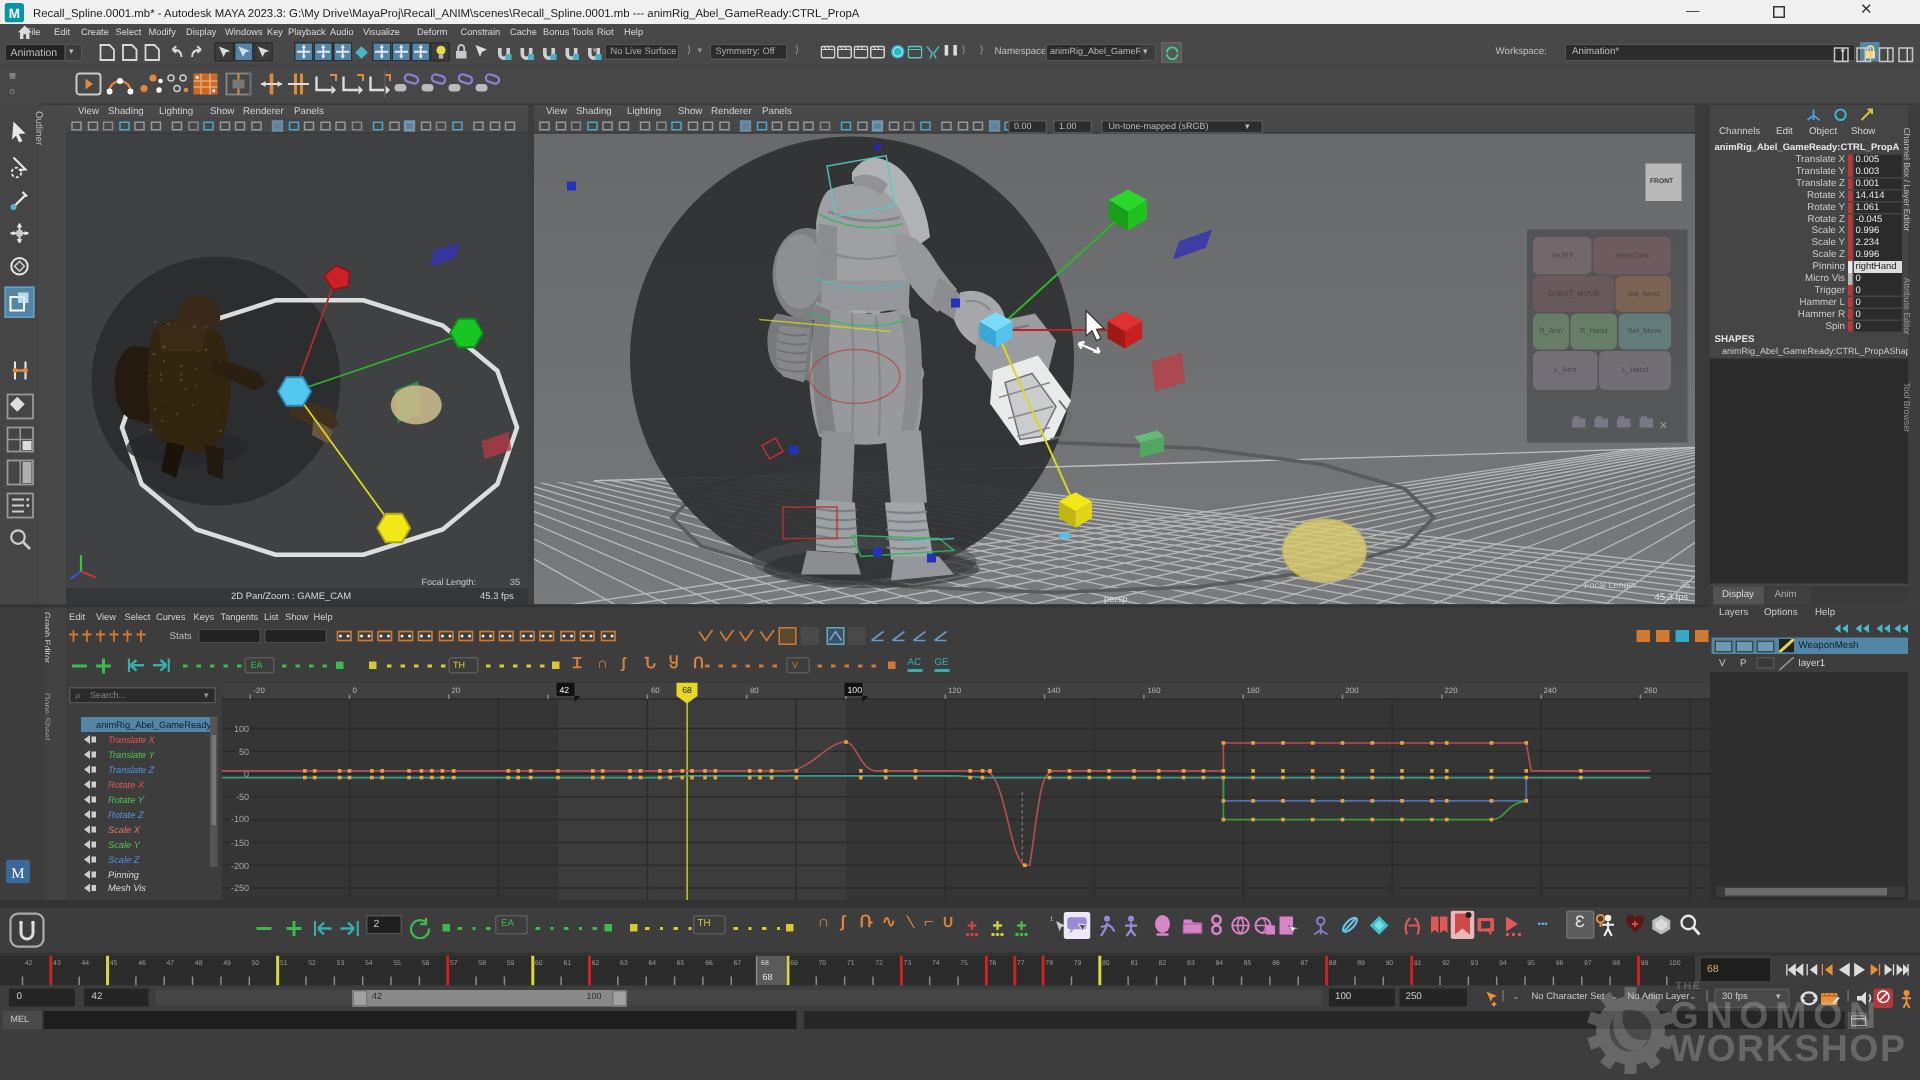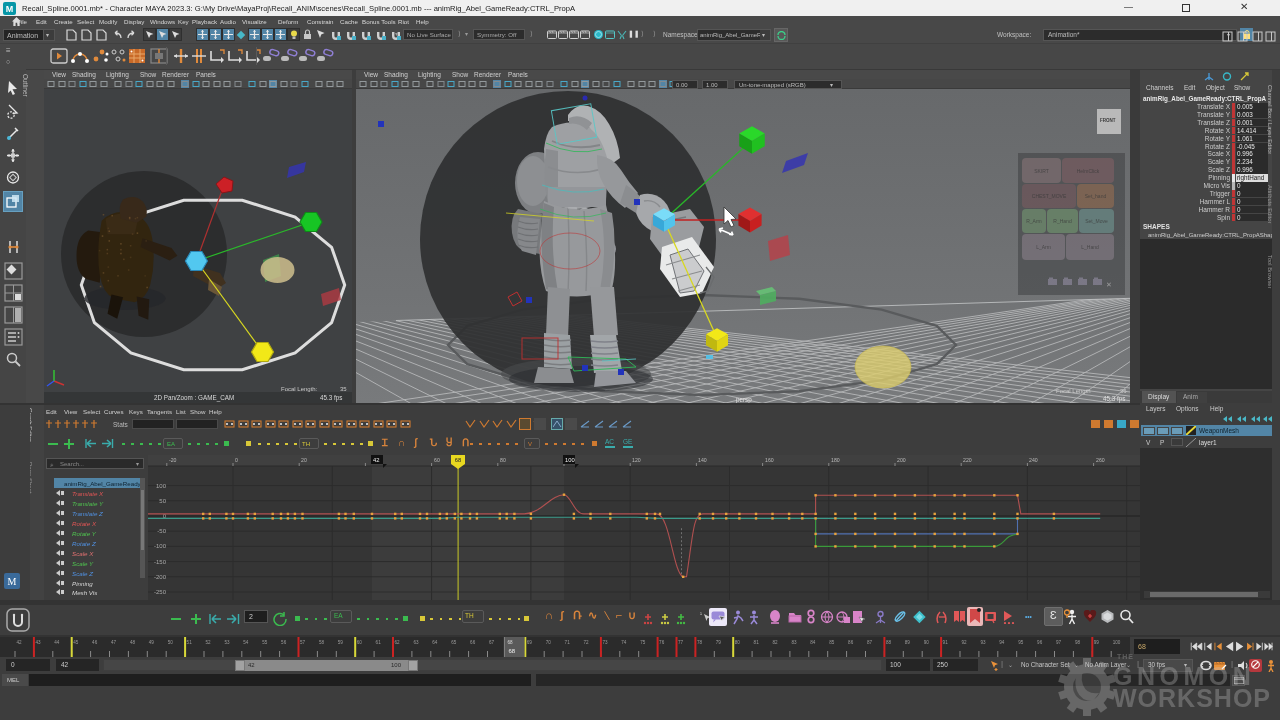--- a/index.html
+++ b/index.html
@@ -2,21 +2,21 @@
 <html><head><meta charset="utf-8"><style>
 *{margin:0;padding:0;box-sizing:border-box;}
 body{width:1280px;height:720px;position:relative;overflow:hidden;background:#3d3d3d;font-family:"Liberation Sans",sans-serif;}
 .ic{position:absolute;}
 </style></head><body>
 <div style="position:absolute;left:0px;top:0px;width:1280px;height:16px;background:#f0f0f0;"></div>
 <svg style="position:absolute;left:3px;top:2px" width="13" height="13">
     <rect x="0" y="0" width="13" height="13" rx="2" fill="#0696a7"></rect>
     <text x="6.5" y="10" font-size="9" font-weight="bold" fill="#fff" text-anchor="middle" font-family="Liberation Sans">M</text>
   </svg>
-<div style="position:absolute;left:22px;top:4.5px;font-size:7.6px;color:#1a1a1a;font-weight:normal;white-space:nowrap;line-height:1;">Recall_Spline.0001.mb* - Character MAYA 2023.3: G:\My Drive\MayaProj\Recall_ANIM\scenes\Recall_Spline.0001.mb    ---    animRig_Abel_GameReady:CTRL_PropA</div>
+<div style="position:absolute;left:22px;top:4.5px;font-size:7.6px;color:#1a1a1a;font-weight:normal;white-space:nowrap;line-height:1;">Recall_Spline.0001.mb* - Autodesk MAYA 2023.3: G:\My Drive\MayaProj\Recall_ANIM\scenes\Recall_Spline.0001.mb    ---    animRig_Abel_GameReady:CTRL_PropA</div>
 <div style="position:absolute;left:1124px;top:3px;font-size:9px;color:#333;font-weight:normal;white-space:nowrap;line-height:1;">—</div>
 <div style="position:absolute;left:1182px;top:4px;width:8px;height:8px;border:1px solid #333"></div>
 <div style="position:absolute;left:1240px;top:2px;font-size:10px;color:#333;font-weight:normal;white-space:nowrap;line-height:1;">✕</div>
 <div style="position:absolute;left:0px;top:16px;width:1280px;height:10px;background:#484848;"></div>
 <svg style="position:absolute;left:12px;top:17px" width="9" height="9" viewBox="0 0 10 10">
     <path d="M5 0L10 5H8.5V10H6V6.5H4V10H1.5V5H0Z" fill="#dcdcdc"></path>
   </svg>
 <div style="position:absolute;left:17px;top:18.8px;font-size:6.2px;color:#d8d8d8;font-weight:normal;white-space:nowrap;line-height:1;">File</div>
 <div style="position:absolute;left:36px;top:18.8px;font-size:6.2px;color:#d8d8d8;font-weight:normal;white-space:nowrap;line-height:1;">Edit</div>
 <div style="position:absolute;left:54px;top:18.8px;font-size:6.2px;color:#d8d8d8;font-weight:normal;white-space:nowrap;line-height:1;">Create</div>

